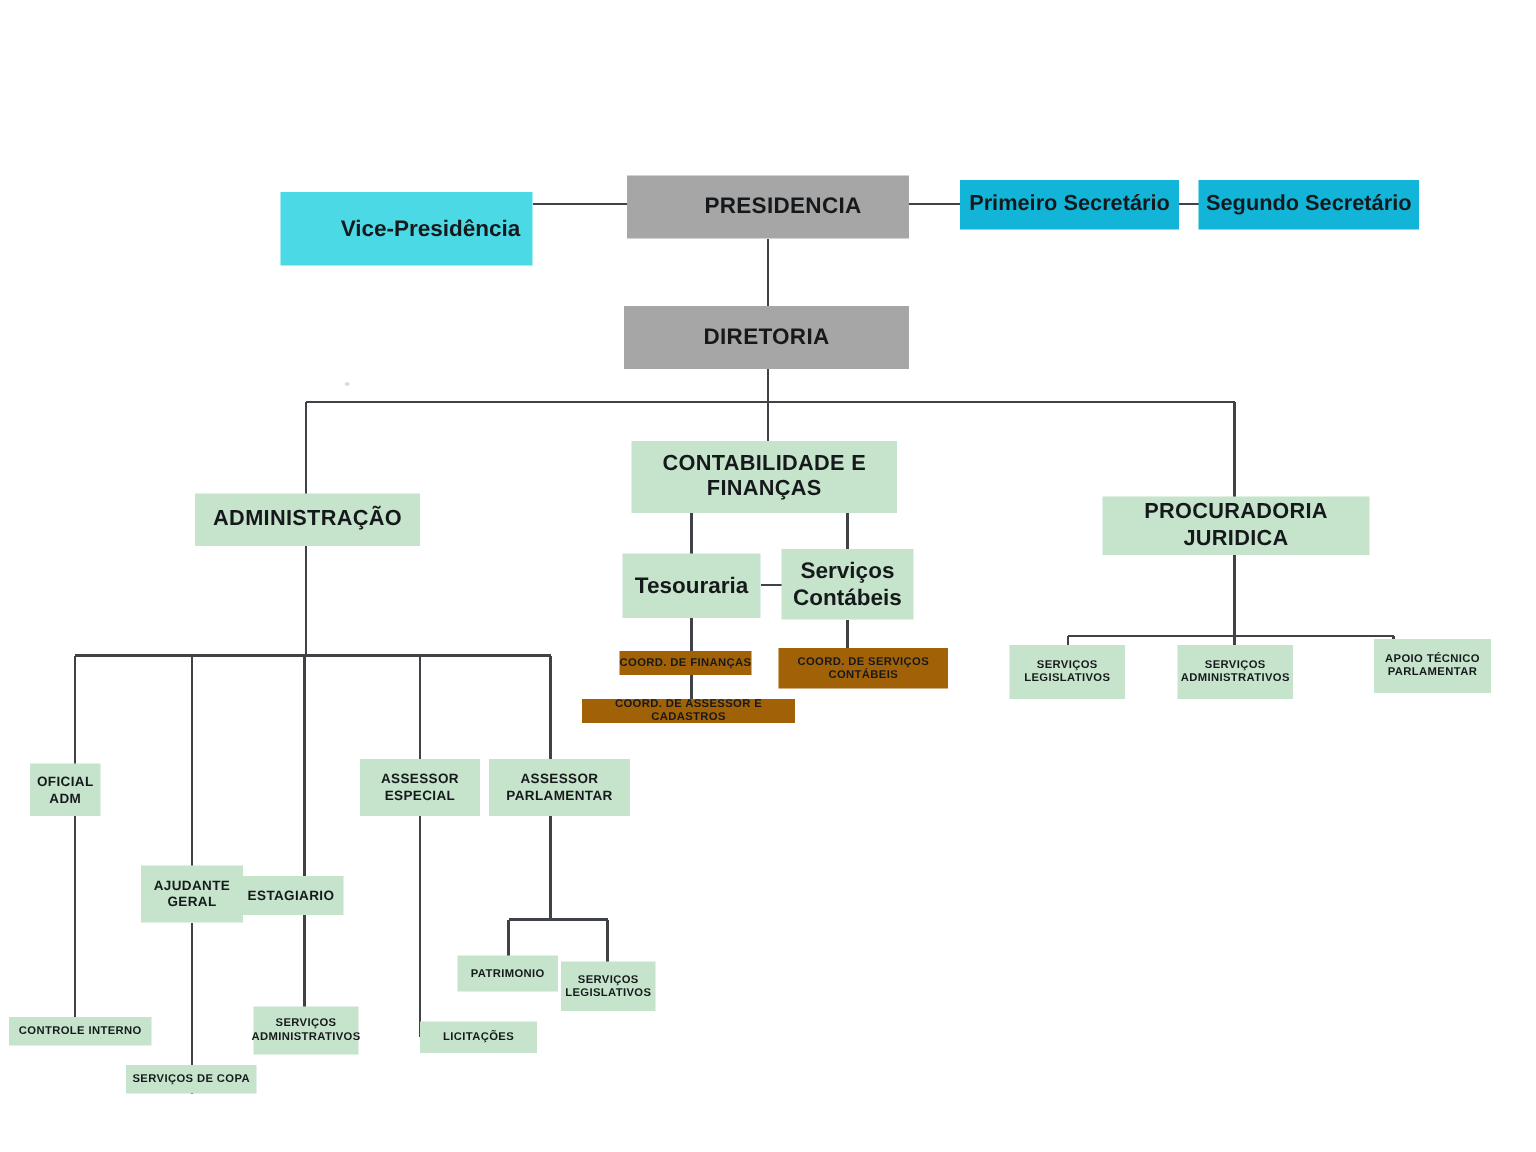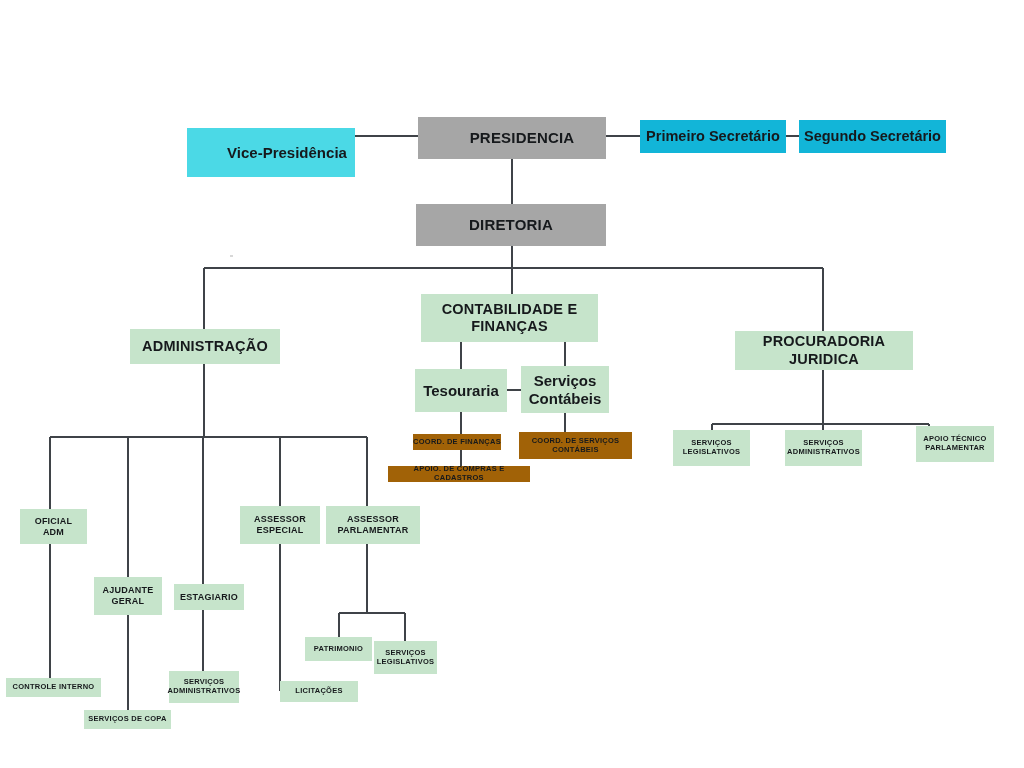--- a/index.html
+++ b/index.html
@@ -148,36 +148,36 @@
   <div class="node t-green-lg" style="left:421px; top:294px; width:177px; height:48px;">CONTABILIDADE E
 FINANÇAS</div>
   <div class="node t-green-lg" style="left:735px; top:331px; width:178px; height:39px;">PROCURADORIA
 JURIDICA</div>
 
   <div class="node t-green-md" style="left:415px; top:369px; width:92px;  height:43px;">Tesouraria</div>
   <div class="node t-green-md" style="left:521px; top:366px; width:88px;  height:47px;">Serviços
 Contábeis</div>
 
   <div class="node t-blue-xs" style="left:413px; top:434px; width:88px;  height:16px;">COORD. DE FINANÇAS</div>
-  <div class="node t-blue-xs" style="left:388px; top:466px; width:142px; height:16px;">APOIO. DE COMPRAS E CADASTROS</div>
+  <div class="node t-blue-xs" style="left:388px; top:466px; width:142px; height:16px;">COORD. DE ASSESSOR E CADASTROS</div>
   <div class="node t-blue-xs" style="left:519px; top:432px; width:113px; height:27px;">COORD. DE SERVIÇOS
 CONTÁBEIS</div>
 
   <div class="node t-green-xs" style="left:673px; top:430px; width:77px;  height:36px;">SERVIÇOS
 LEGISLATIVOS</div>
   <div class="node t-green-xs" style="left:785px; top:430px; width:77px;  height:36px;">SERVIÇOS
 ADMINISTRATIVOS</div>
   <div class="node t-green-xs" style="left:916px; top:426px; width:78px;  height:36px;">APOIO TÉCNICO
 PARLAMENTAR</div>
 
-  <div class="node t-green-sm" style="left:20px;  top:509px; width:67px;  height:35px;">OFICIAL
+  <div class="node t-green-sm" style="left:20px;  top:509px; width:47px;  height:35px;">OFICIAL
 ADM</div>
   <div class="node t-green-sm" style="left:94px;  top:577px; width:68px;  height:38px;">AJUDANTE
 GERAL</div>
-  <div class="node t-green-sm" style="left:174px; top:584px; width:70px;  height:26px;text-align:center;">ESTAGIARIO</div>
+  <div class="node t-green-sm" style="left:159px; top:584px; width:70px;  height:26px;text-align:center;">ESTAGIARIO</div>
   <div class="node t-green-sm" style="left:240px; top:506px; width:80px;  height:38px;">ASSESSOR
 ESPECIAL</div>
   <div class="node t-green-sm" style="left:326px; top:506px; width:94px;  height:38px;">ASSESSOR
 PARLAMENTAR</div>
 
   <div class="node t-green-xs" style="left:6px;   top:678px; width:95px;  height:19px;">CONTROLE INTERNO</div>
   <div class="node t-green-xs" style="left:84px;  top:710px; width:87px;  height:19px;">SERVIÇOS DE COPA</div>
   <div class="node t-green-xs" style="left:169px; top:671px; width:70px;  height:32px;">SERVIÇOS
 ADMINISTRATIVOS</div>
   <div class="node t-green-xs" style="left:250px; top:681px; width:78px;  height:21px;margin-left:30px;">LICITAÇÕES</div>

